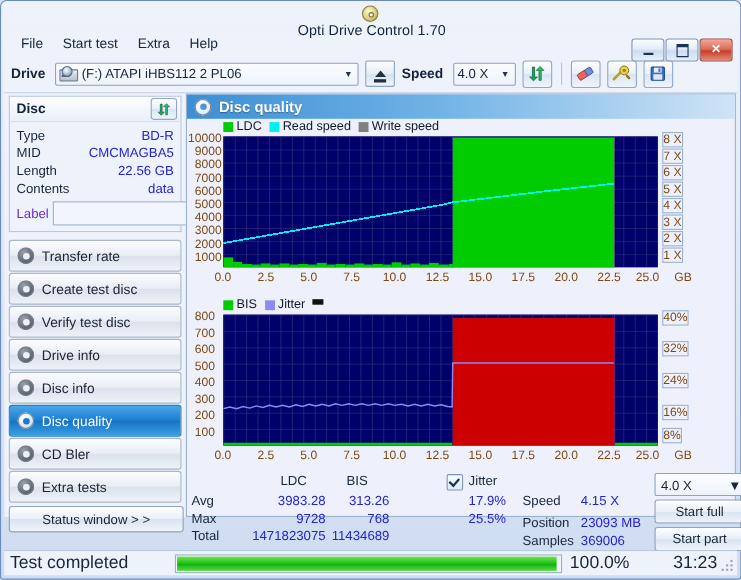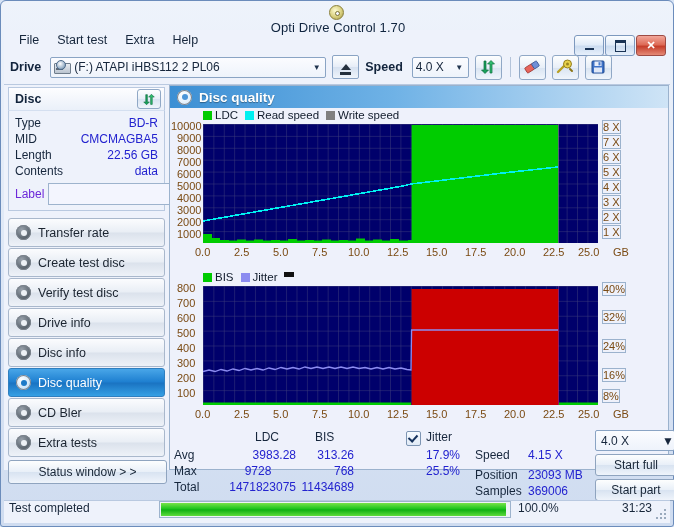--- a/index.html
+++ b/index.html
@@ -219,23 +219,23 @@
   }
   .scombo{
     position:absolute;height:21px;border:1px solid #8aa4c4;border-radius:2px;
     background:linear-gradient(180deg,#fbfcff,#eef3fb);
     display:flex;align-items:center;padding-left:5px;box-sizing:border-box;
     font-size:12px;color:#16263c;
   }
   
   .statusbar{
     position:absolute;left:3px;right:3px;bottom:3px;height:22px;
-    display:flex;align-items:flex-start;
+    display:flex;align-items:center;
     border-top:1px solid #b9c9e0;
-    background:#eef2fb;font-size:12px;color:#17263a;
+    background:#eef2fb;font-size:16px;color:#17263a;
   }
   .sb-text{padding-left:5px;width:150px;}
   .sb-prog{
     width:350px;height:15px;border:1px solid #9db3cd;background:#eef3f7;position:relative;
   }
   .sb-prog .fill{
     position:absolute;left:1px;top:1px;bottom:1px;
     background:linear-gradient(180deg,#77e34a,#16c21a 48%,#0fae12 52%,#5ddc3d);
   }
   .sb-pct{width:90px;text-align:left;padding-left:7px;}
@@ -580,21 +580,21 @@
         <div class="st k" style="left:145px;top:2px;">BIS</div>
         <div class="chk" style="left:236px;top:3px;"></div>
         <div class="st k" style="left:256px;top:2px;">Jitter</div>
 
         <div class="st k" style="left:4px;top:20px;">Avg</div>
         <div class="st v" style="left:50px;top:20px;width:76px;text-align:right;">3983.28</div>
         <div class="st v" style="left:128px;top:20px;width:56px;text-align:right;">313.26</div>
         <div class="st v" style="left:240px;top:20px;width:50px;text-align:right;">17.9%</div>
 
         <div class="st k" style="left:4px;top:36px;">Max</div>
-        <div class="st v" style="left:50px;top:36px;width:76px;text-align:center;">9728</div>
+        <div class="st v" style="left:50px;top:36px;width:76px;text-align:right;">9728</div>
         <div class="st v" style="left:128px;top:36px;width:56px;text-align:right;">768</div>
         <div class="st v" style="left:240px;top:36px;width:50px;text-align:right;">25.5%</div>
 
         <div class="st k" style="left:4px;top:52px;">Total</div>
         <div class="st v" style="left:46px;top:52px;width:80px;text-align:right;overflow:hidden;">1471823075</div>
         <div class="st v" style="left:128px;top:52px;width:56px;text-align:right;">11434689</div>
 
         <div class="st k" style="left:305px;top:20px;">Speed</div>
         <div class="st v" style="left:358px;top:20px;">4.15 X</div>
         <div class="st k" style="left:305px;top:40px;">Position</div>

